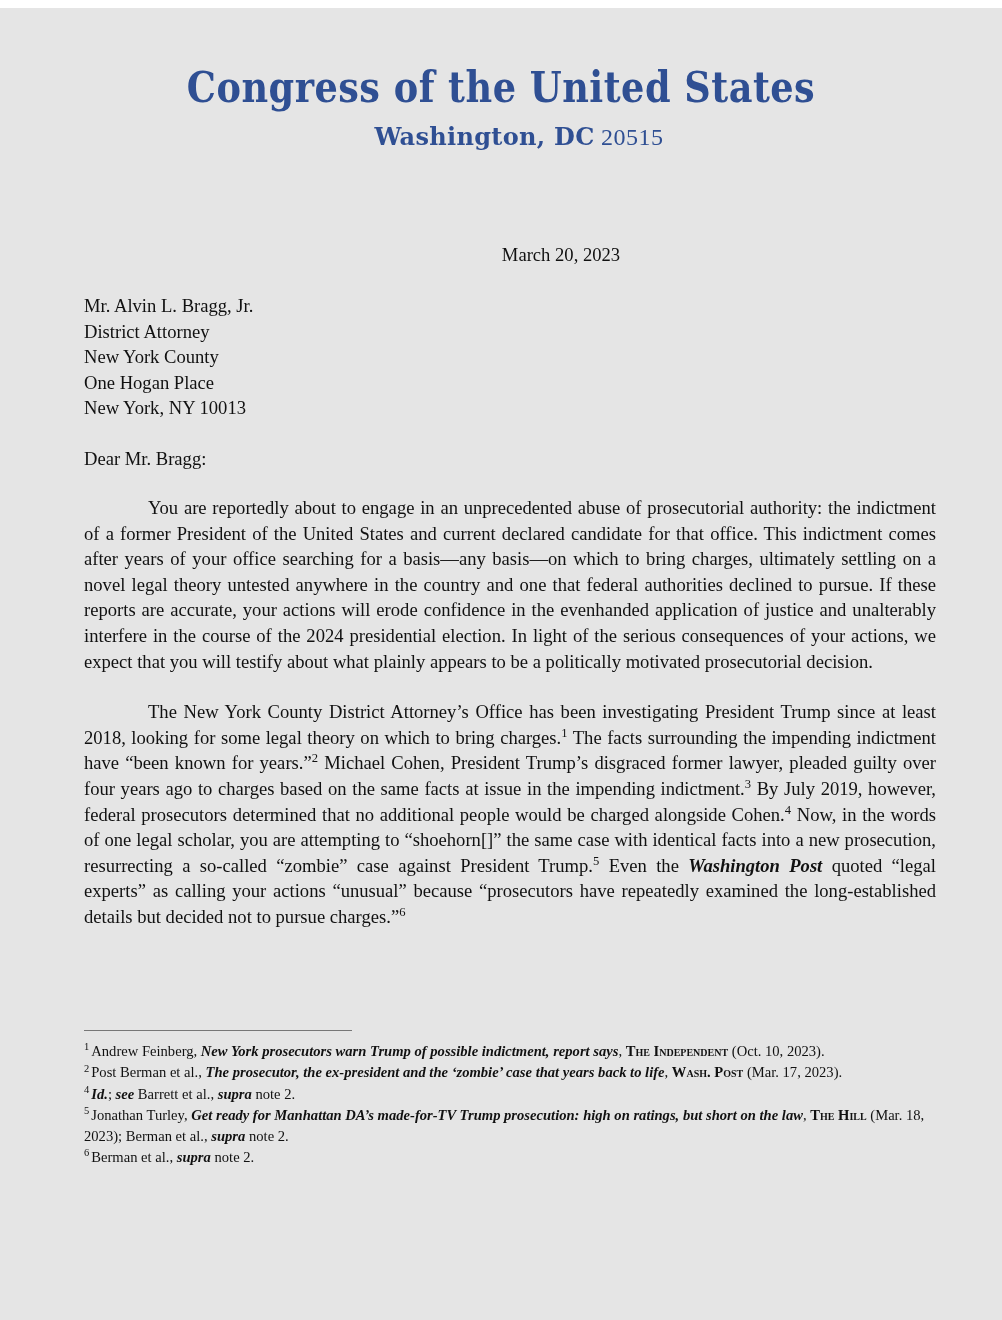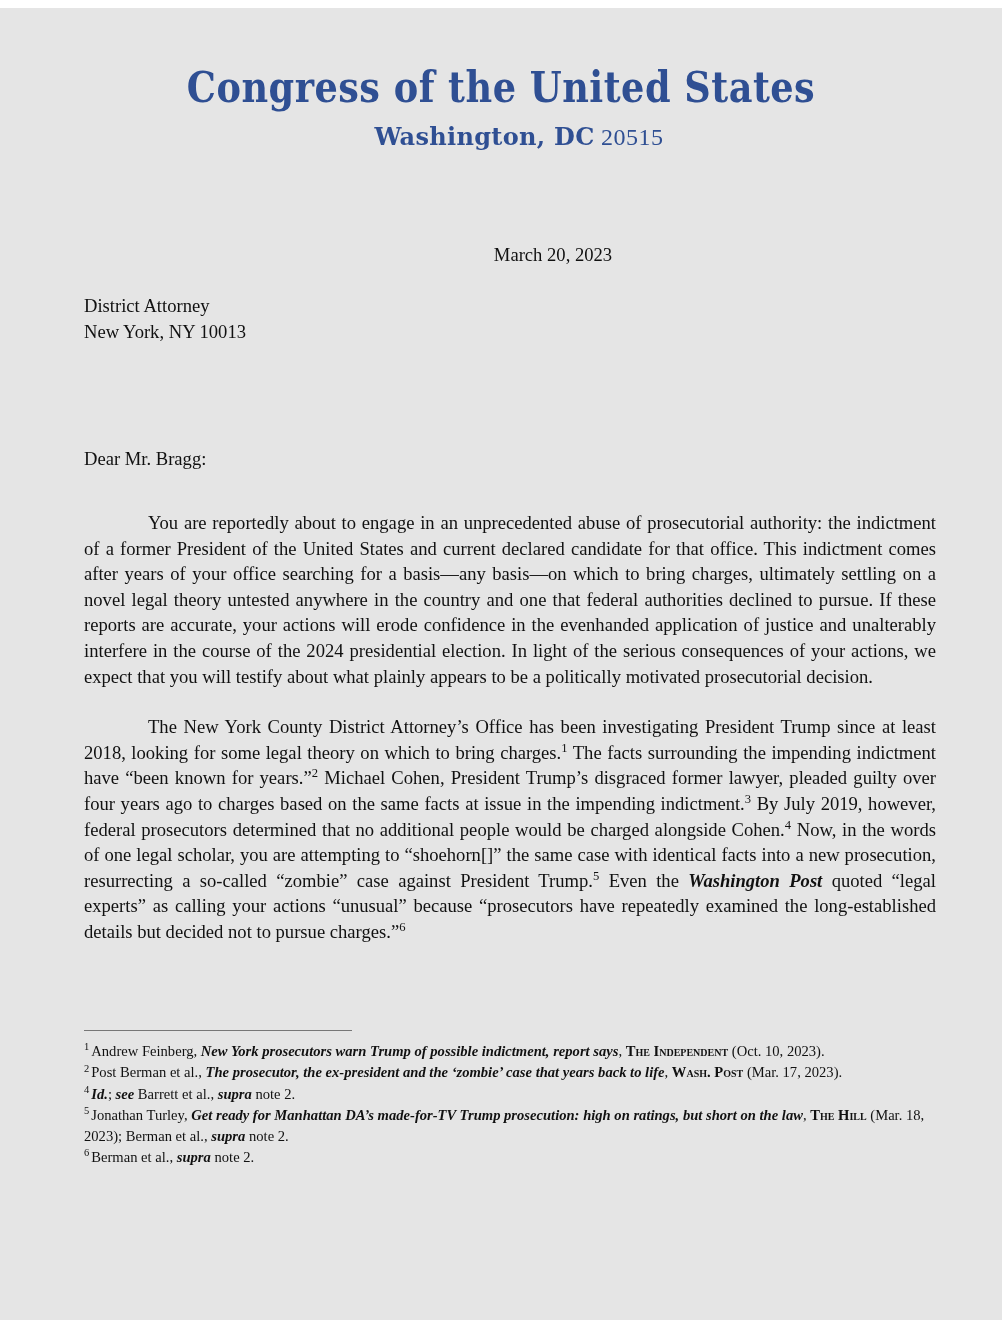--- a/index.html
+++ b/index.html
@@ -63,21 +63,21 @@
     left: 84px;
     top: 0;
     width: 852px;
     font-size: 18.6px;
     line-height: 25.6px;
   }
 
   .date-line {
     position: absolute;
     top: 234px;
-    left: 8px;
+    left: 16px;
     width: 852px;
     text-align: center;
     padding-left: 70px;
     box-sizing: border-box;
   }
 
   .recipient {
     position: absolute;
     top: 285px;
     left: 0;
@@ -89,21 +89,21 @@
   }
 
   .salutation {
     position: absolute;
     top: 438px;
     left: 0;
   }
 
   .paragraphs {
     position: absolute;
-    top: 502px;
+    top: 487px;
     left: 0;
     width: 852px;
   }
 
   .para {
     text-indent: 64px;
     text-align: justify;
     margin: 0 0 25px 0;
     line-height: 25.6px;
     hyphens: none;
@@ -169,21 +169,24 @@
     </div>
   </div>
 
   <div class="doc-body">
 
     <div class="date-line">
       <span>March 20, 2023</span>
     </div>
 
     <div class="recipient">
+      <div>Mr. Alvin L. Bragg, Jr.</div>
       <div>District Attorney</div>
+      <div>New York County</div>
+      <div>One Hogan Place</div>
       <div>New York, NY 10013</div>
     </div>
 
     <div class="salutation">Dear Mr. Bragg:</div>
 
     <div class="paragraphs">
 
       <p class="para">You are reportedly about to engage in an unprecedented abuse of prosecutorial authority: the indictment of a former President of the United States and current declared candidate for that office. This indictment comes after years of your office searching for a basis—any basis—on which to bring charges, ultimately settling on a novel legal theory untested anywhere in the country and one that federal authorities declined to pursue. If these reports are accurate, your actions will erode confidence in the evenhanded application of justice and unalterably interfere in the course of the 2024 presidential election. In light of the serious consequences of your actions, we expect that you will testify about what plainly appears to be a politically motivated prosecutorial decision.</p>
 
       <p class="para last">

